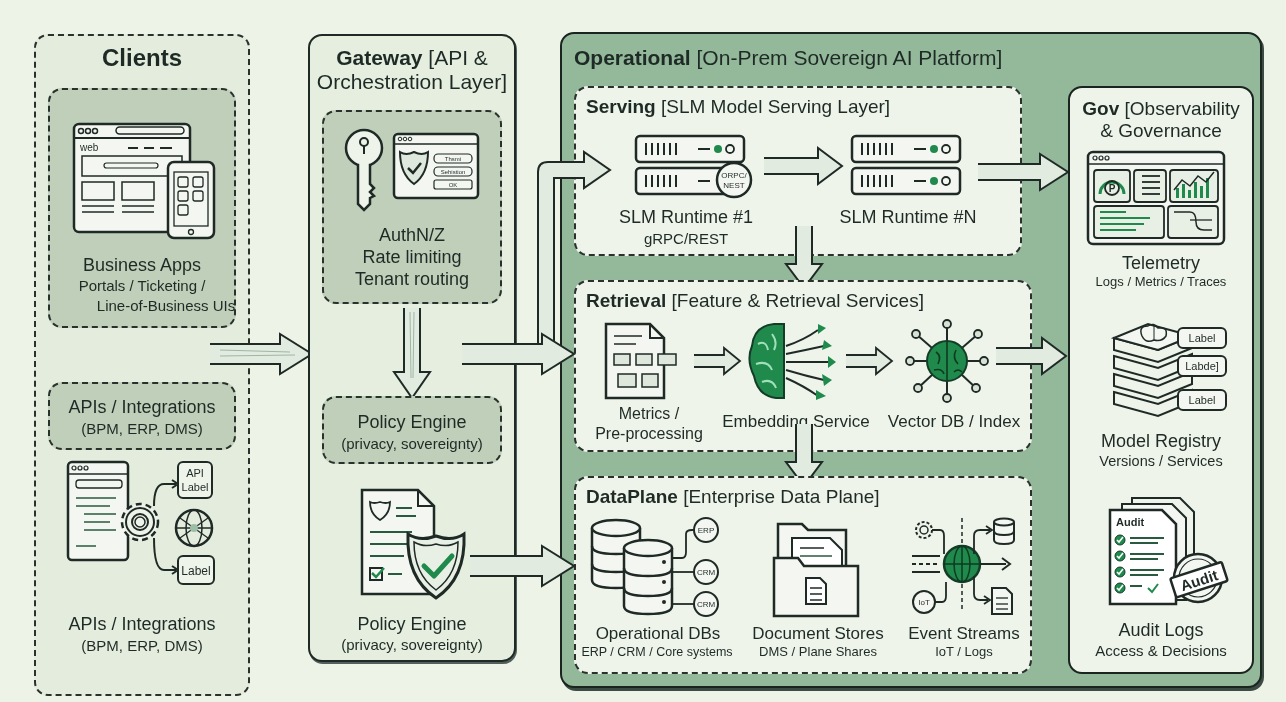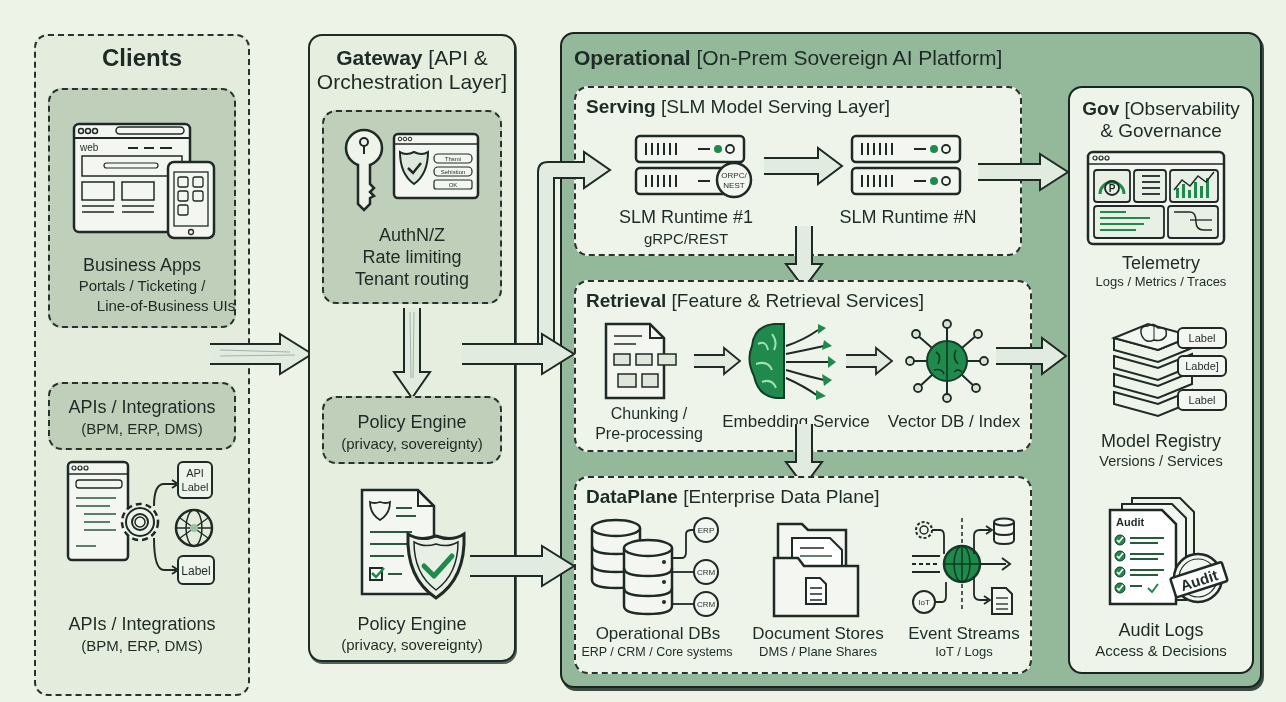--- a/index.html
+++ b/index.html
@@ -275,21 +275,21 @@
   <path d="M2 2 L46 2 L60 16 L60 76 L2 76 Z" fill="#f4f7f1" stroke="#1f2a26" stroke-width="2.5"></path>
   <path d="M46 2 L46 16 L60 16" fill="none" stroke="#1f2a26" stroke-width="2"></path>
   <line x1="10" y1="14" x2="38" y2="14" stroke="#1f2a26" stroke-width="1.5"></line>
   <line x1="10" y1="22" x2="32" y2="22" stroke="#1f2a26" stroke-width="1.5"></line>
   <rect x="10" y="32" width="16" height="11" fill="#dfe6dc" stroke="#1f2a26" stroke-width="1.5"></rect>
   <rect x="32" y="32" width="16" height="11" fill="#dfe6dc" stroke="#1f2a26" stroke-width="1.5"></rect>
   <rect x="54" y="32" width="18" height="11" fill="#dfe6dc" stroke="#1f2a26" stroke-width="1.5"></rect>
   <rect x="14" y="52" width="18" height="13" fill="#dfe6dc" stroke="#1f2a26" stroke-width="1.5"></rect>
   <rect x="38" y="52" width="16" height="13" fill="#dfe6dc" stroke="#1f2a26" stroke-width="1.5"></rect>
 </svg>
-<div class="txt sm center" style="left:584px;top:405px;width:130px;font-size:16px;">Chunking /</div>
+<div class="txt sm center" style="left:584px;top:405px;width:130px;font-size:16px;">Metrics /</div>
 <div class="txt sm center" style="left:584px;top:425px;width:130px;font-size:16px;">Pre-processing</div>
 
 <svg style="left:694px;top:346px;" width="48" height="30">
   <path d="M0 9 L30 9 L30 2 L46 15 L30 28 L30 21 L0 21" fill="#e2ebe0" stroke="#1f2a26" stroke-width="1.8"></path>
 </svg>
 
 <svg style="left:746px;top:320px;" width="96" height="82">
   <path d="M28 4 Q8 6 6 26 Q0 40 8 56 Q12 76 30 78 L38 78 L38 4 Z" fill="#1f8a4c" stroke="#143d27" stroke-width="2"></path>
   <path d="M12 24 Q20 20 22 30 M10 44 Q22 40 26 50 M16 62 Q26 58 30 68 M26 14 Q32 22 28 30" fill="none" stroke="#9fe0b8" stroke-width="2"></path>
   <g stroke="#1f2a26" stroke-width="2" fill="none">

